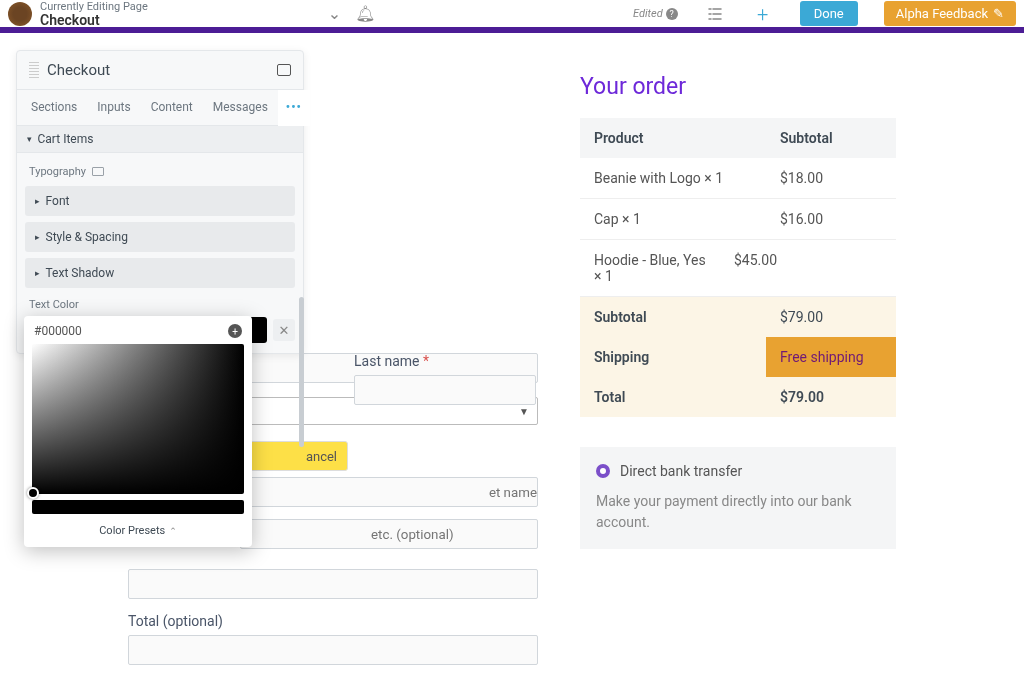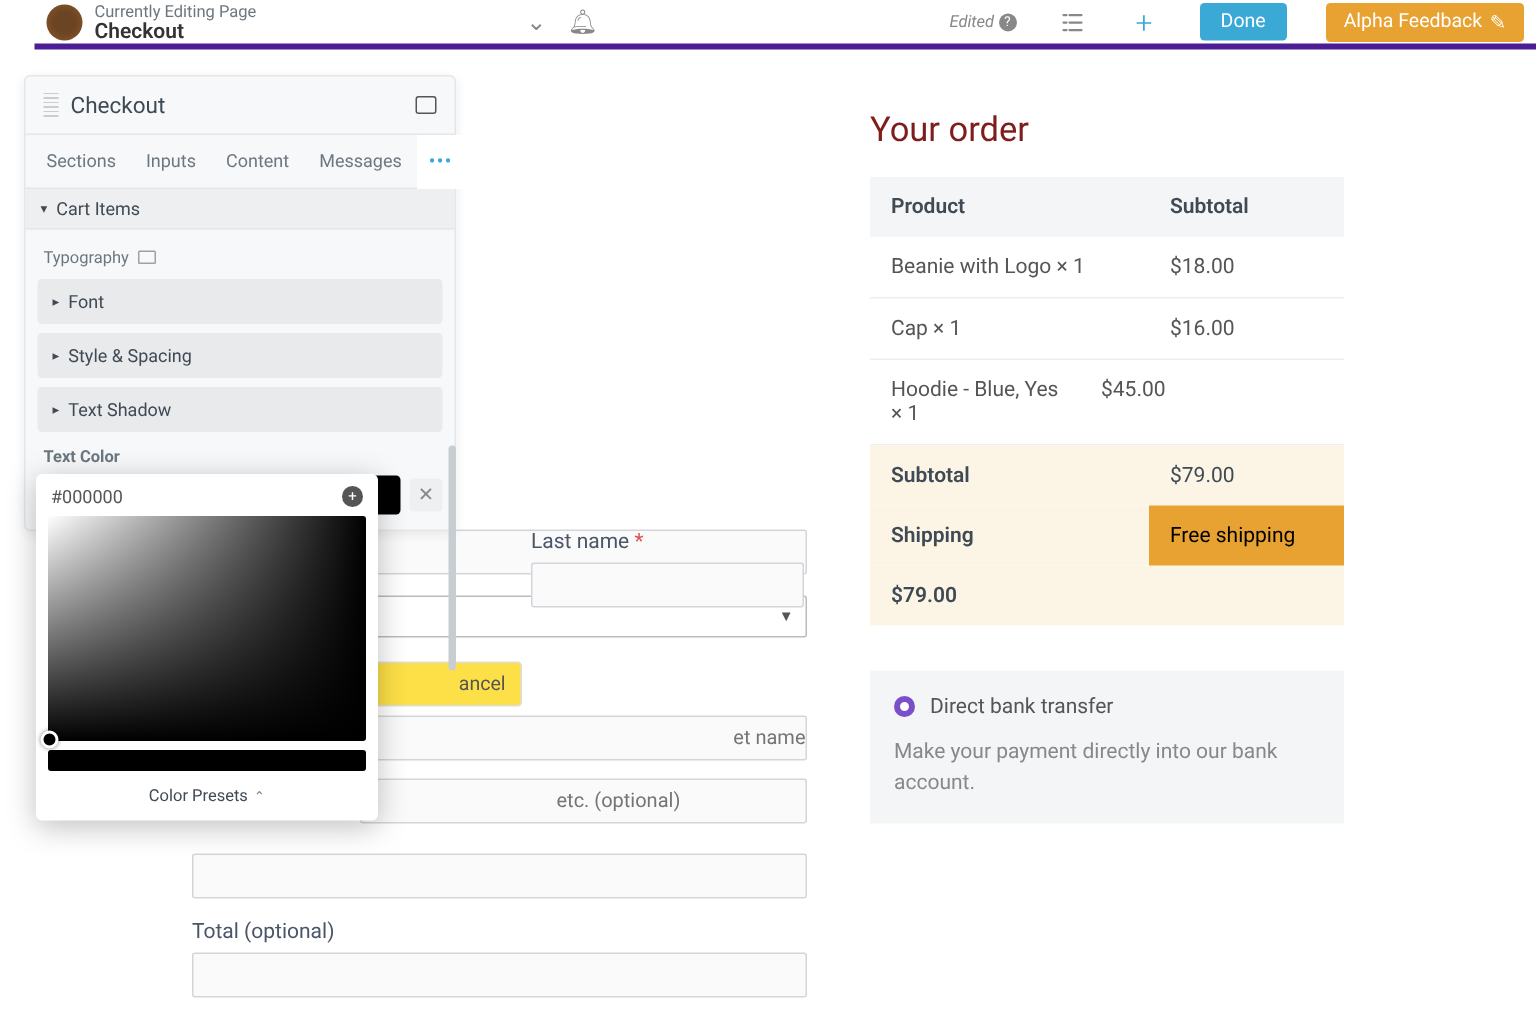--- a/index.html
+++ b/index.html
@@ -1,18 +1,18 @@
 <!DOCTYPE html>
 <html><head>
 <meta charset="utf-8">
 <style>
   * { margin:0; padding:0; box-sizing:border-box; font-family:-apple-system,BlinkMacSystemFont,"Segoe UI",Roboto,sans-serif; }
   body { width:1024px; height:676px; background:#fff; color:#333; overflow:hidden; position:relative; }
   
-  .topbar { height:33px; display:flex; align-items:center; padding:0 8px; border-bottom:4px solid #4c1d95;margin-left:23px; }
+  .topbar { height:33px; display:flex; align-items:center; padding:0 8px; border-bottom:6px solid #4c1d95; }
   .logo { width:24px; height:24px; border-radius:50%; background:radial-gradient(#6b4423 40%,#8b5a2b); margin-right:8px; }
   .editing { font-size:11px; color:#6d7780; }
   .page-title { font-size:14px; font-weight:600; color:#333; line-height:1; }
   .topbar-mid { flex:1; display:flex; align-items:center; gap:14px; margin-left:180px; }
   .chev { color:#888; }
   .bell { color:#888; }
   .topbar-right { display:flex; align-items:center; gap:26px; }
   .edited { font-size:11px; color:#888; font-style:italic; display:flex; align-items:center; gap:3px; }
   .icon-btn { width:22px; height:22px; display:flex; align-items:center; justify-content:center; color:#888; cursor:pointer; }
   .plus-btn { color:#3ba9d6; font-size:20px; font-weight:300; }
@@ -26,21 +26,21 @@
   .maximize { width:14px; height:12px; border:1.5px solid #555; border-radius:2px; }
   .panel-tabs { display:flex; border-bottom:1px solid #e4e7ea; padding:0 4px; }
   .panel-tab { padding:10px 10px; font-size:12px; color:#6d7780; cursor:pointer; }
   .more-tab { color:#3ba9d6; font-weight:700; letter-spacing:1px; padding:10px 8px; background:#fff; border-bottom:2px solid #fff; margin-bottom:-1px; }
   .sub-section { background:#edeff1; padding:6px 10px; font-size:12px; color:#3f4a54; display:flex; align-items:center; gap:6px; border-bottom:1px solid #e4e7ea; }
   .sub-section .chev2 { font-size:9px; }
   .panel-body { padding:10px 8px; position:relative; }
   .typo-label { font-size:11px; color:#6d7780; padding:2px 4px 8px; display:flex; align-items:center; gap:6px; }
   .acc-row { background:#e8eaec; border-radius:3px; padding:8px 10px; margin-bottom:6px; font-size:12px; color:#3f4a54; display:flex; align-items:center; cursor:pointer; }
   .acc-row .tri { font-size:9px; margin-right:6px; color:#3f4a54; }
-  .text-color-label { font-size:11px; color:#6d7780; padding:4px 4px 6px;font-weight:bold; }
+  .text-color-label { font-size:11px; color:#6d7780; padding:4px 4px 6px; }
   .color-input-row { display:flex; align-items:center; gap:6px; }
   .color-swatch { flex:1; height:26px; background:#000; border-radius:3px; }
   .clear-x { width:22px; height:22px; background:#edeff1; border-radius:3px; display:flex; align-items:center; justify-content:center; color:#888; font-size:13px; cursor:pointer; }
   .scroll-indicator { position:absolute; right:-1px; top:144px; width:5px; height:150px; background:#c8cdd2; border-radius:3px; }
 
   .color-popover { position:absolute; left:24px; top:316px; width:228px; background:#fff; border-radius:4px; box-shadow:0 4px 20px rgba(0,0,0,.25); z-index:20; padding:6px 8px 10px; }
   .hex-row { display:flex; align-items:center; justify-content:space-between; font-size:12px; color:#555; padding:2px 2px 6px; }
   .add-color { width:14px; height:14px; border-radius:50%; background:#555; color:#fff; display:flex; align-items:center; justify-content:center; font-size:10px; }
   .sv-area { width:100%; height:150px; border-radius:2px; background:linear-gradient(to top,#000,rgba(0,0,0,0)),linear-gradient(to right,#fff,#000); position:relative; }
   .sv-handle { position:absolute; left:-5px; bottom:-5px; width:12px; height:12px; border-radius:50%; border:2px solid #fff; background:#000; box-shadow:0 0 3px rgba(0,0,0,.5); }
@@ -54,30 +54,30 @@
   .text-input { width:100%; height:30px; border:1px solid #d1d6db; border-radius:2px; background:#fafafa; }
   .field { margin-bottom:14px; }
   .billing-col { width:410px; position:relative; }
   .billing-top { position:absolute; left:226px; top:0; }
   .lowered { margin-top:170px; }
   .country-select { display:flex; align-items:center; justify-content:flex-end; padding-right:8px; height:28px; border:1px solid #bbb; border-radius:2px; width:298px; margin-left:112px; }
   .country-select .dd { font-size:10px; color:#555; }
   .cancel-btn { width:110px; height:30px; background:#fde047; border:1px solid #ddd; border-radius:3px; margin-left:110px; margin-top:16px; font-size:13px; color:#555; display:flex; align-items:center; justify-content:flex-end; padding-right:10px; }
 
   .order-col { position:absolute; left:580px; top:40px; width:316px; }
-  .order-title { font-size:23px; color:#7f1d1d; font-weight:400; margin-bottom:18px; }
+  .order-title { font-size:23px; color:#6d28d9; font-weight:400; margin-bottom:18px; }
   .order-table { width:100%; font-size:14px; }
   .order-row { display:flex; }
   .order-cell { padding:12px 14px; }
   .order-cell.left { flex:1; }
   .order-cell.right { width:130px; }
   .head-row { background:#f4f5f6; font-weight:600; color:#3f4a54; }
   .data-row { border-bottom:1px solid #eee; color:#555; }
   .foot-row { background:#fcf5e6; color:#3f4a54; }
-  .foot-row.ship .order-cell.right { background:#e8a231; color:#000000; }
+  .foot-row.ship .order-cell.right { background:#e8a231; color:#701a75; }
   .ship-label, .subtotal-label, .total-label { font-weight:600; }
 
   .payment-box { margin-top:30px; background:#f4f5f6; padding:16px; font-size:14px; color:#555; }
   .radio-row { display:flex; align-items:center; gap:10px; margin-bottom:12px; }
   .radio-dot { width:14px; height:14px; border-radius:50%; border:4px solid #7b4fc9; background:#fff; }
   .payment-text { color:#888; line-height:1.5; }
 </style>
 </head>
 <body>
 
@@ -161,20 +161,21 @@
         </div>
       <div class="order-row foot-row">
           <div class="order-cell left subtotal-label">Subtotal</div>
           <div class="order-cell right">$79.00</div>
         </div>
       <div class="order-row foot-row ship">
           <div class="order-cell left ship-label">Shipping</div>
           <div class="order-cell right">Free shipping</div>
         </div>
       <div class="order-row foot-row">
+          <div class="order-cell left total-label">Total</div>
           <div class="order-cell right" style="font-weight:600">$79.00</div>
         </div>
     </div>
     <div class="payment-box">
       <div class="radio-row">
         <div class="radio-dot"></div>
         <div>Direct bank transfer</div>
       </div>
       <div class="payment-text">Make your payment directly into our bank account.</div>
     </div>

